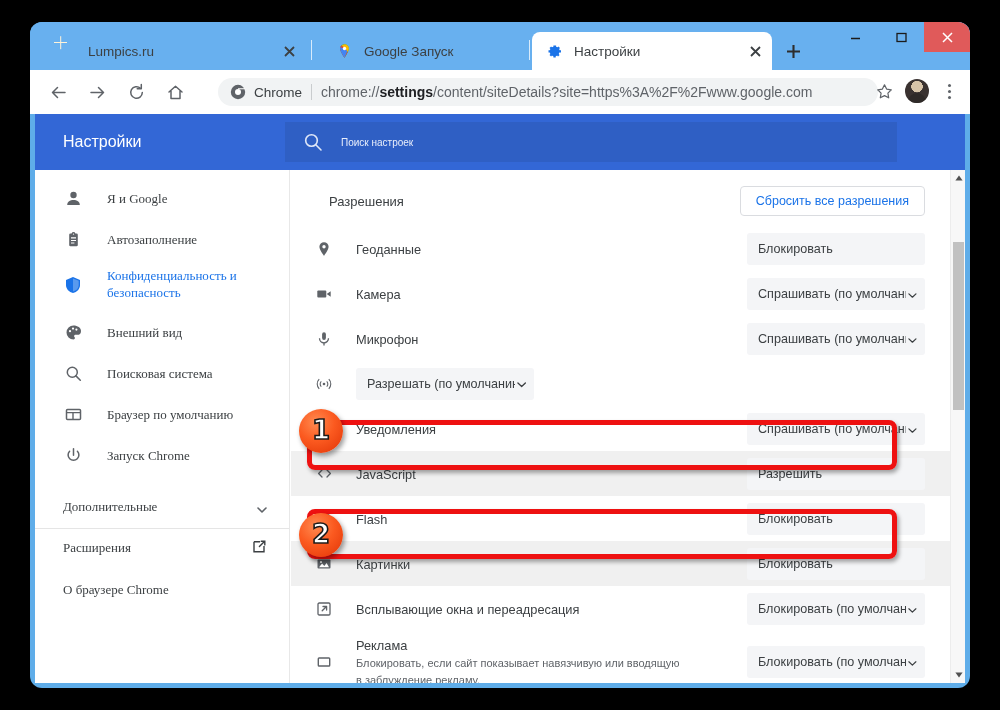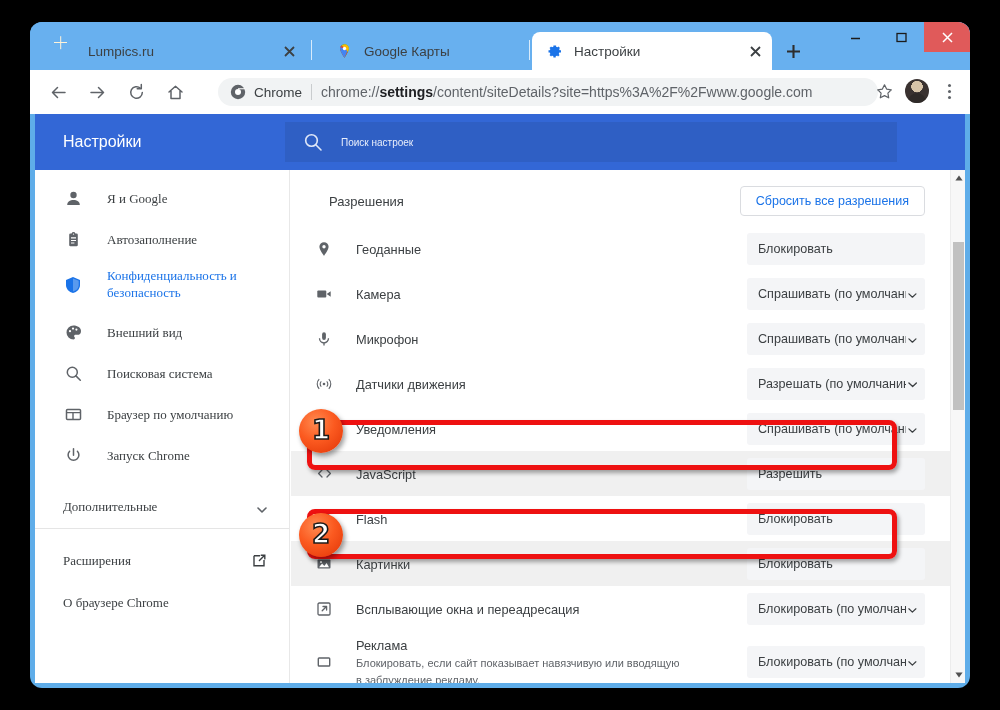--- a/index.html
+++ b/index.html
@@ -185,21 +185,21 @@
   .nav-item.selected .nav-label { color: #1a73e8; margin-top: 7px; }
   .nav-group {
     display: flex; align-items: center;
     height: 44px; padding-left: 28px; padding-right: 22px;
     margin-top: 8px;
   }
   .nav-group .nav-label { margin-top: 0; flex: 1 1 auto; max-width: none; }
   .caret-dn { width: 10px; height: 10px; color: #5f6368; }
   .nav-sep { height: 1px; background: #e5e5e5; margin: 0 0 0 0; }
   .nav-bottom {
-    display: flex; align-items: center;
+    display: flex; align-items: flex-start;
     height: 42px; padding-left: 28px; padding-right: 22px;
   }
   .nav-bottom .nav-label { margin-top: 0; flex: 1 1 auto; max-width: none; }
   .ext-ico { width: 15px; height: 15px; color: #3c4043; }
 
   
   .main {
     position: absolute; left: 256px; top: 56px;
     width: 659px; height: 513px;
     background: #fff;
@@ -311,21 +311,21 @@
       <div class="tab inactive" style="left:292px;width:250px;">
         <span class="tab-fav">
           <svg class="fav-maps" viewBox="0 0 17 17">
             <path d="M8.5 1.2c2.4 0 4.4 1.9 4.4 4.3 0 3.1-4.4 9.3-4.4 9.3S4.1 8.6 4.1 5.5c0-2.4 2-4.3 4.4-4.3z" fill="#34a853"></path>
             <path d="M8.5 1.2c2.4 0 4.4 1.9 4.4 4.3 0 1-.5 2.3-1.2 3.6L5.6 2.6A4.4 4.4 0 0 1 8.5 1.2z" fill="#fbbc04"></path>
             <path d="M5.6 2.6 11.7 9.1c-1.2 2.3-3.2 5.7-3.2 5.7S4.1 8.6 4.1 5.5c0-1.2.6-2.2 1.5-2.9z" fill="#ea4335"></path>
             <path d="M11.3 8 8.5 14.8S4.1 8.6 4.1 5.5a4 4 0 0 1 .3-1.5z" fill="#4285f4"></path>
             <circle cx="8.5" cy="5.5" r="1.7" fill="#fff"></circle>
           </svg>
         </span>
-        <span class="tab-title">Google Карты</span>
+        <span class="tab-title">Google Запуск</span>
         <span class="tab-close">
           <svg width="11" height="11" viewBox="0 0 11 11">
               <path d="M1 1 L10 10 M10 1 L1 10" stroke="currentColor" stroke-width="1.8"></path>
             </svg>
         </span>
       </div>
       <div class="tab-sep" style="left:499px;"></div>
 
       <div class="tab active" style="left:502px;width:240px;">
         <span class="tab-fav">
@@ -588,21 +588,20 @@
         </div>
 
         <div class="perm-row">
           <span class="perm-ico">
             <svg width="16" height="16" viewBox="0 0 16 16" fill="none" stroke="currentColor" stroke-width="1.1">
                 <circle cx="8" cy="8" r="1.3" fill="currentColor" stroke="none"></circle>
                 <path d="M5.3 5.3a3.8 3.8 0 0 0 0 5.4M10.7 5.3a3.8 3.8 0 0 1 0 5.4"></path>
                 <path d="M3.2 3.2a6.8 6.8 0 0 0 0 9.6M12.8 3.2a6.8 6.8 0 0 1 0 9.6"></path>
               </svg>
           </span>
-          <span class="perm-texts"><span class="perm-label">Датчики движения</span></span>
           <span class="perm-select">
             <span>Разрешать (по умолчанию)</span>
             <span class="sel-caret"><svg viewBox="0 0 10 10">
                   <path d="M1 3.2 L5 7 L9 3.2" fill="none" stroke="currentColor" stroke-width="1.4" stroke-linecap="round" stroke-linejoin="round"></path>
                 </svg></span>
           </span>
         </div>
 
         <div class="perm-row">
           <span class="perm-ico">

